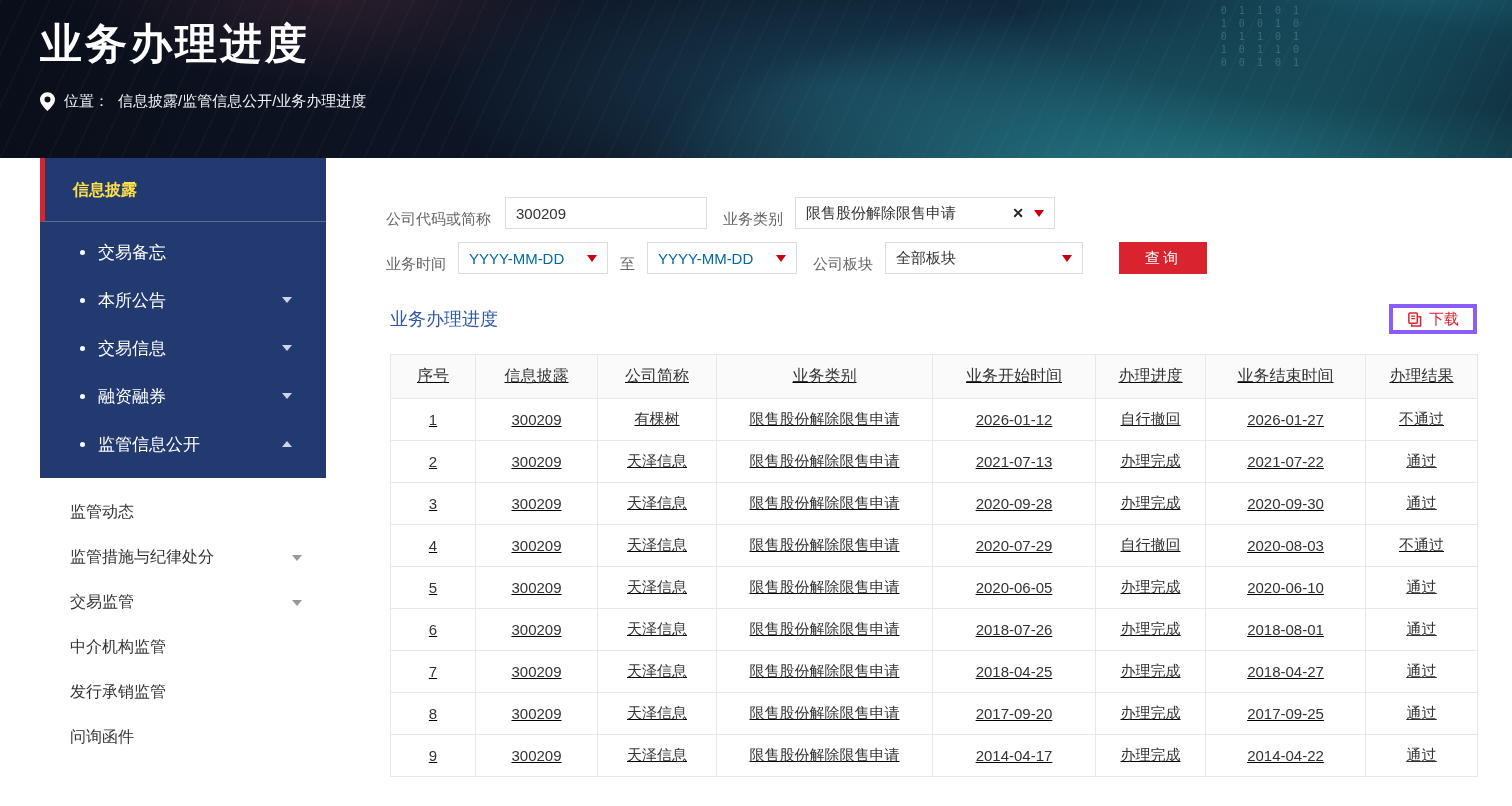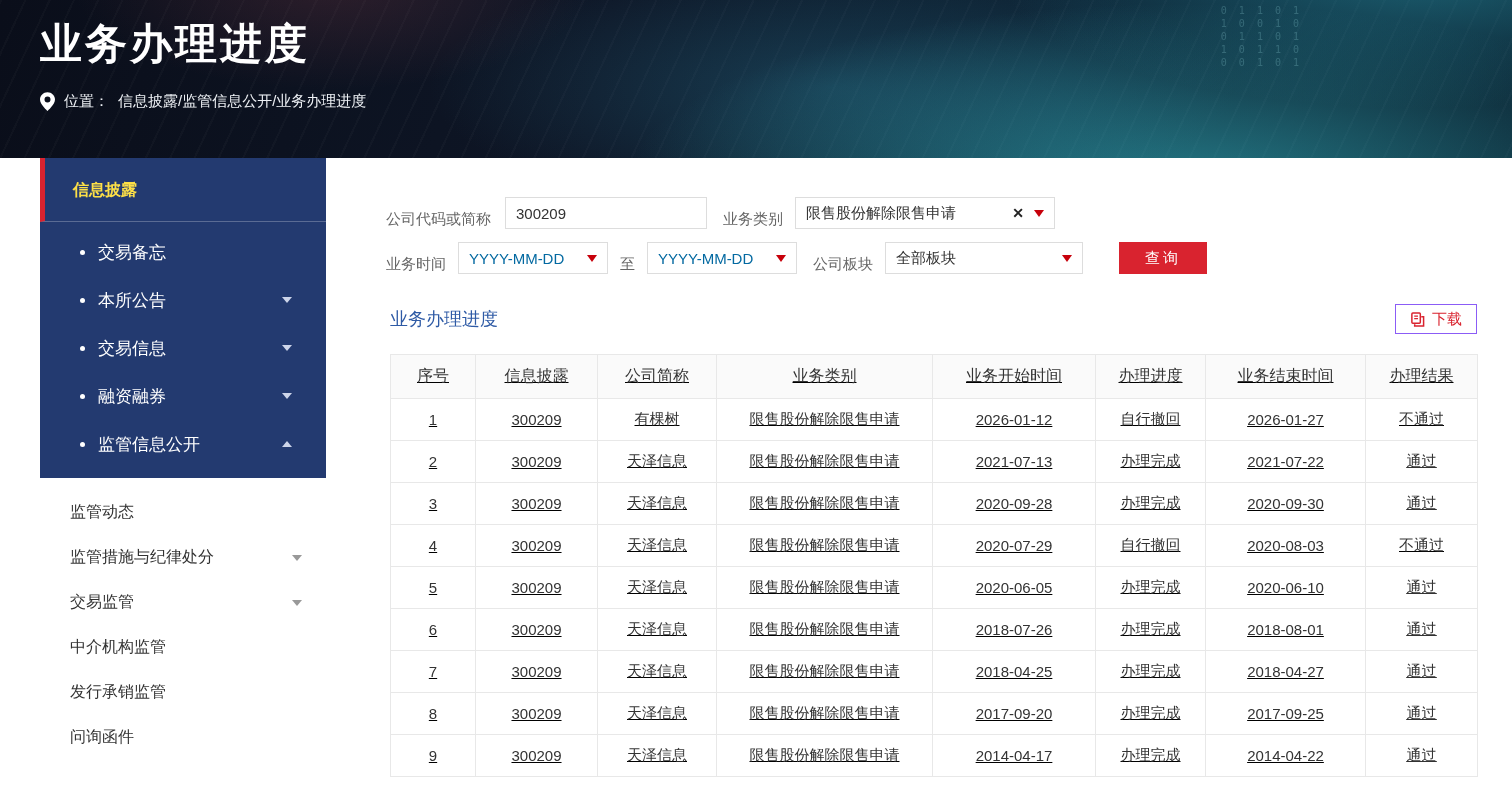--- a/index.html
+++ b/index.html
@@ -87,21 +87,21 @@
     border:none; font-size:15px; letter-spacing:3px; cursor:pointer;
     font-family:"Liberation Sans", sans-serif;
   }
 
   .section-row {
     position:absolute; top:146px; left:40px; width:1087px; display:flex;
     justify-content:space-between; align-items:center;
   }
   .section-title { color:#2e5aa5; font-size:18px; font-weight:normal; }
   .download-btn {
-    height:30px; border:1px solid #8b5cf6; background:#fff; display:flex;
+    height:30px; border:4px solid #8b5cf6; background:#fff; display:flex;
     align-items:center; gap:7px; padding:0 14px; color:#d9232f; font-size:15px;
     cursor:pointer; font-family:"Liberation Sans", sans-serif;
   }
   .dl-icon { width:15px; height:15px; display:block; }
 
   
   .progress-table {
     position:absolute; top:196px; left:40px; width:1087px;
     border-collapse:collapse; table-layout:fixed;text-decoration:underline;
   }

